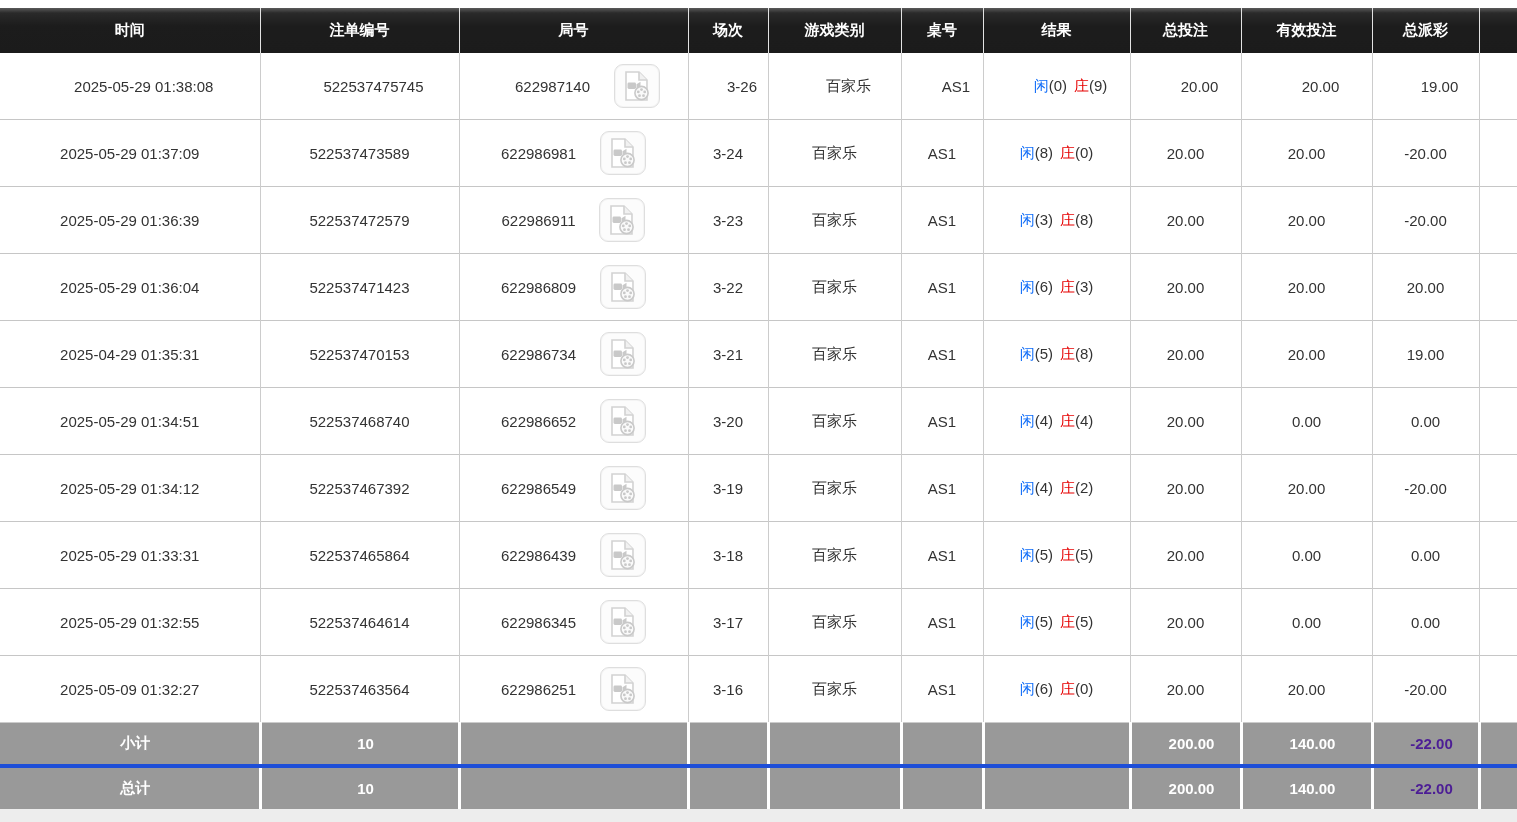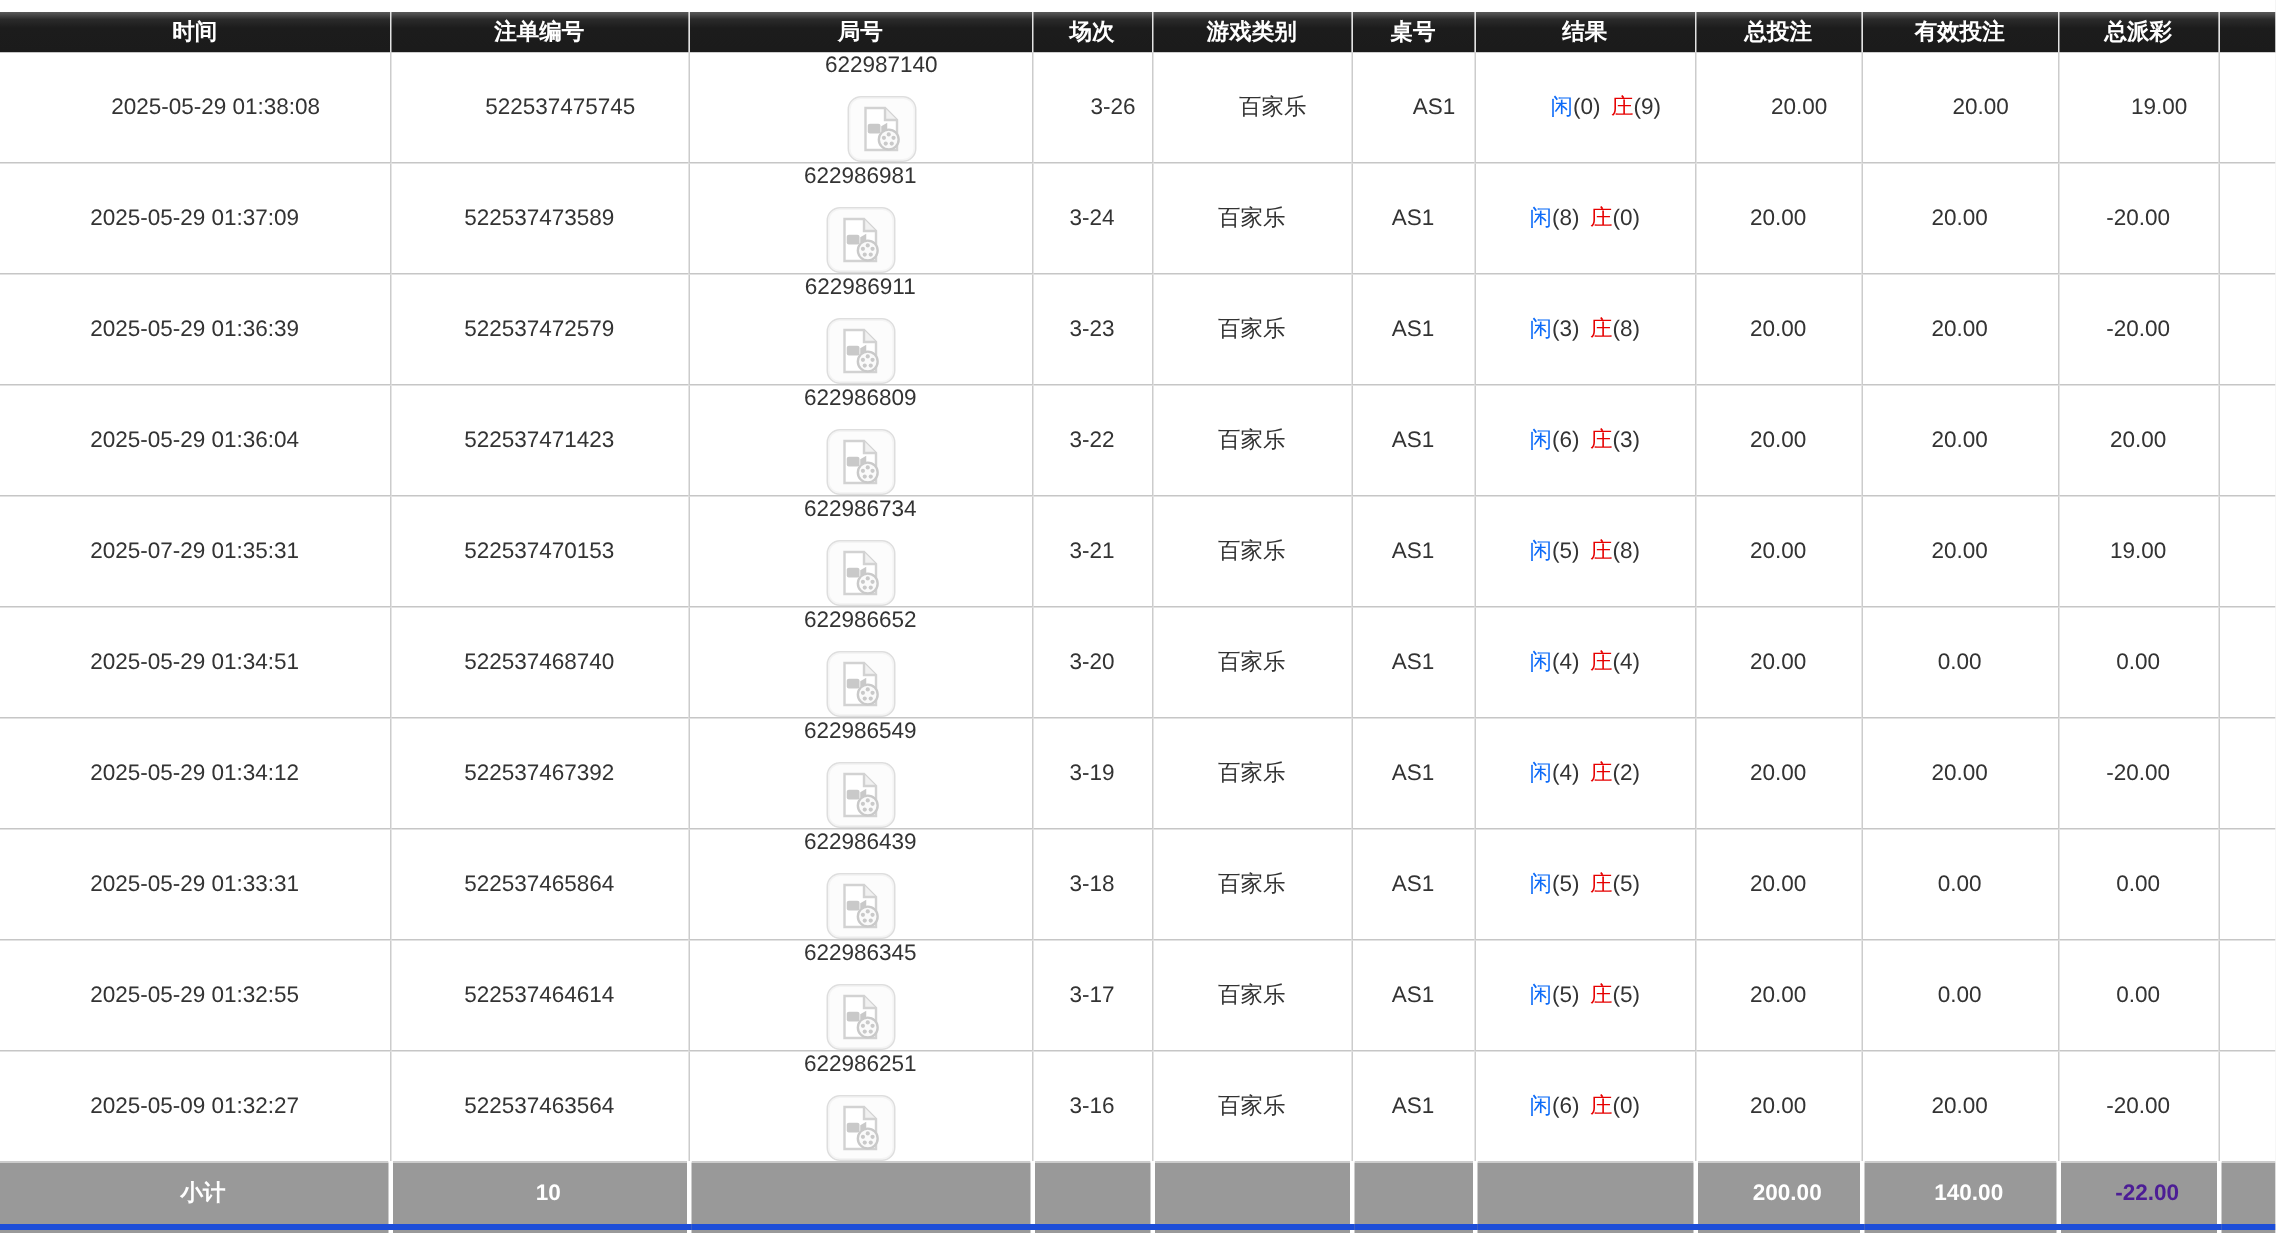--- a/index.html
+++ b/index.html
@@ -21,21 +21,21 @@
     border-collapse: collapse;
     table-layout: fixed;
     width: 1557px;
   }
   
   table.bet-table th {
     background: linear-gradient(180deg, #5a5a5a 0px, #2a2a2a 5px, #1c1c1c 40%, #1b1b1b 100%);
     color: #ffffff;
     font-weight: bold;
     font-size: 15px;
-    height: 27px;
+    height: 45px;
     text-align: center;
     vertical-align: middle;
     border-right: 1px solid #e2e2e2;
     padding: 0;
   }
   
   table.bet-table td {
     text-align: center;
     vertical-align: middle;
     font-size: 15px;
@@ -51,22 +51,21 @@
   .c-blue { color: #0d6bf8; }
   .neg { color: #ff0000; }
   .player-label { color: #0d6bf8; }
   .banker-label { color: #e60000; margin-left: 7px; }
   .score { color: #333333; }
   
   .round-wrap {
     display: inline-flex;
     align-items: center;
     justify-content: center;
-    gap: 12px;
-    flex-direction: column;
+    gap: 24px;
   }
   .video-btn {
     width: 46px;
     height: 44px;
     border: 1px solid #dedede;
     border-radius: 9px;
     background: #fcfcfc;
     display: inline-flex;
     align-items: center;
     justify-content: center;
@@ -255,21 +254,21 @@
     <td>
       <span class="player-label">闲</span><span class="score">(6)</span><span class="banker-label">庄</span><span class="score">(3)</span>
     </td>
     <td class="c-blue">20.00</td>
     <td>20.00</td>
     <td>20.00</td>
     <td></td>
   </tr>
 
   <tr>
-    <td>2025-07-29 01:35:31</td>
+    <td>2025-04-29 01:35:31</td>
     <td>522537470153</td>
     <td>
       <span class="round-wrap">
         <span>622986734</span>
         <button class="video-btn">
           <svg width="30" height="32" viewBox="0 0 30 32" fill="none">
             <path d="M4 2 h13 l8 8 v20 h-21 z" fill="#ffffff" stroke="#d2d2d2" stroke-width="1.6"></path>
             <path d="M17 2 v8 h8" fill="#f1f1f1" stroke="#d2d2d2" stroke-width="1.6"></path>
             <rect x="5.5" y="12.5" width="8.5" height="6.5" rx="1.4" fill="#c9c9c9"></rect>
             <path d="M14.5 14.2 L18.5 11.8 L18.5 19.8 L14.5 17.4 Z" fill="#c9c9c9"></path>

